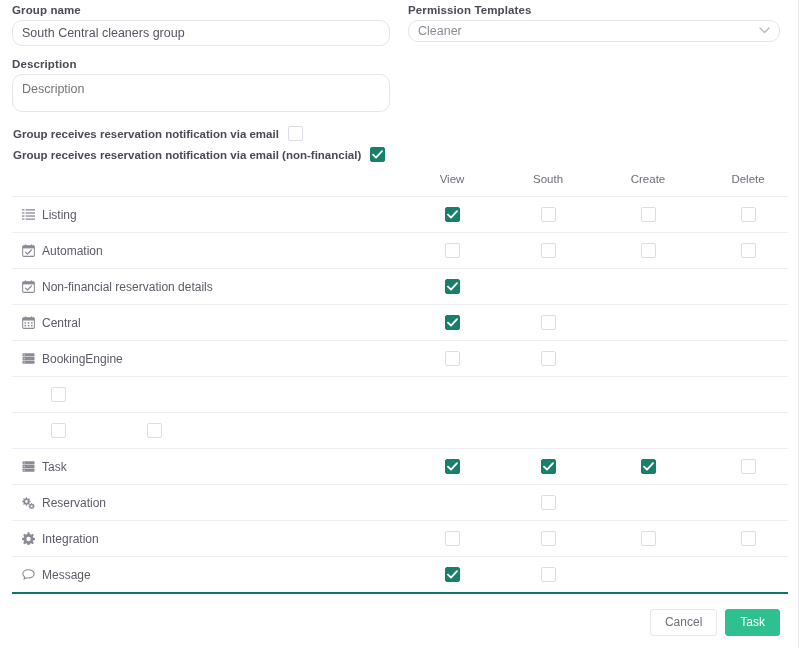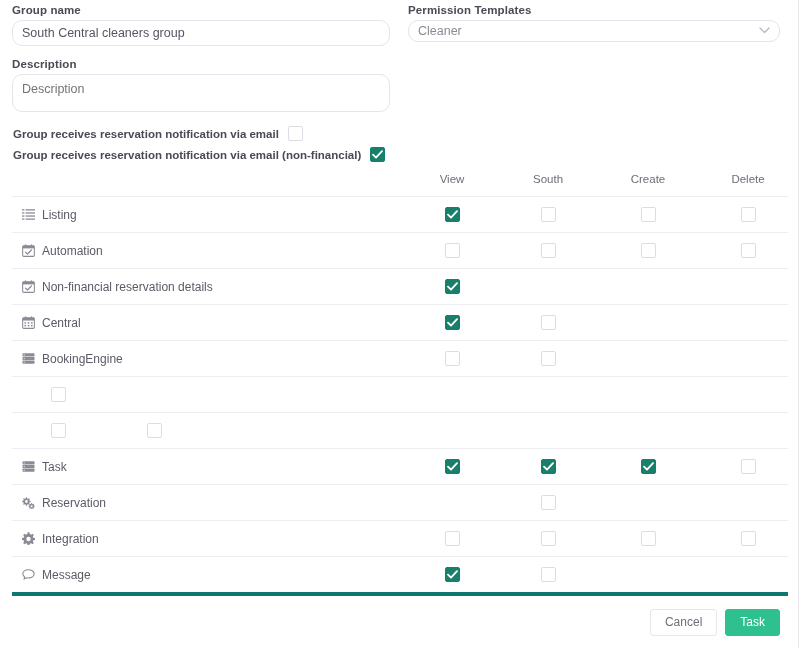--- a/index.html
+++ b/index.html
@@ -126,21 +126,21 @@
     align-items: center;
   }
   .thead {
     height: 28px;
     padding-bottom: 3px;
   }
   .trow {
     height: 35px;
     border-top: 1px solid #eeeef3;
   }
-  .trow:last-child { border-bottom: 4px solid #0f766e; }
+  .trow:last-child { border-bottom: 2px solid #0f766e; }
   .tname {
     flex: none;
     width: 394px;
     display: flex;
     align-items: center;
     font-size: 12px;
     color: #5b5b66;
     padding-left: 9px;
     box-sizing: border-box;
   }

